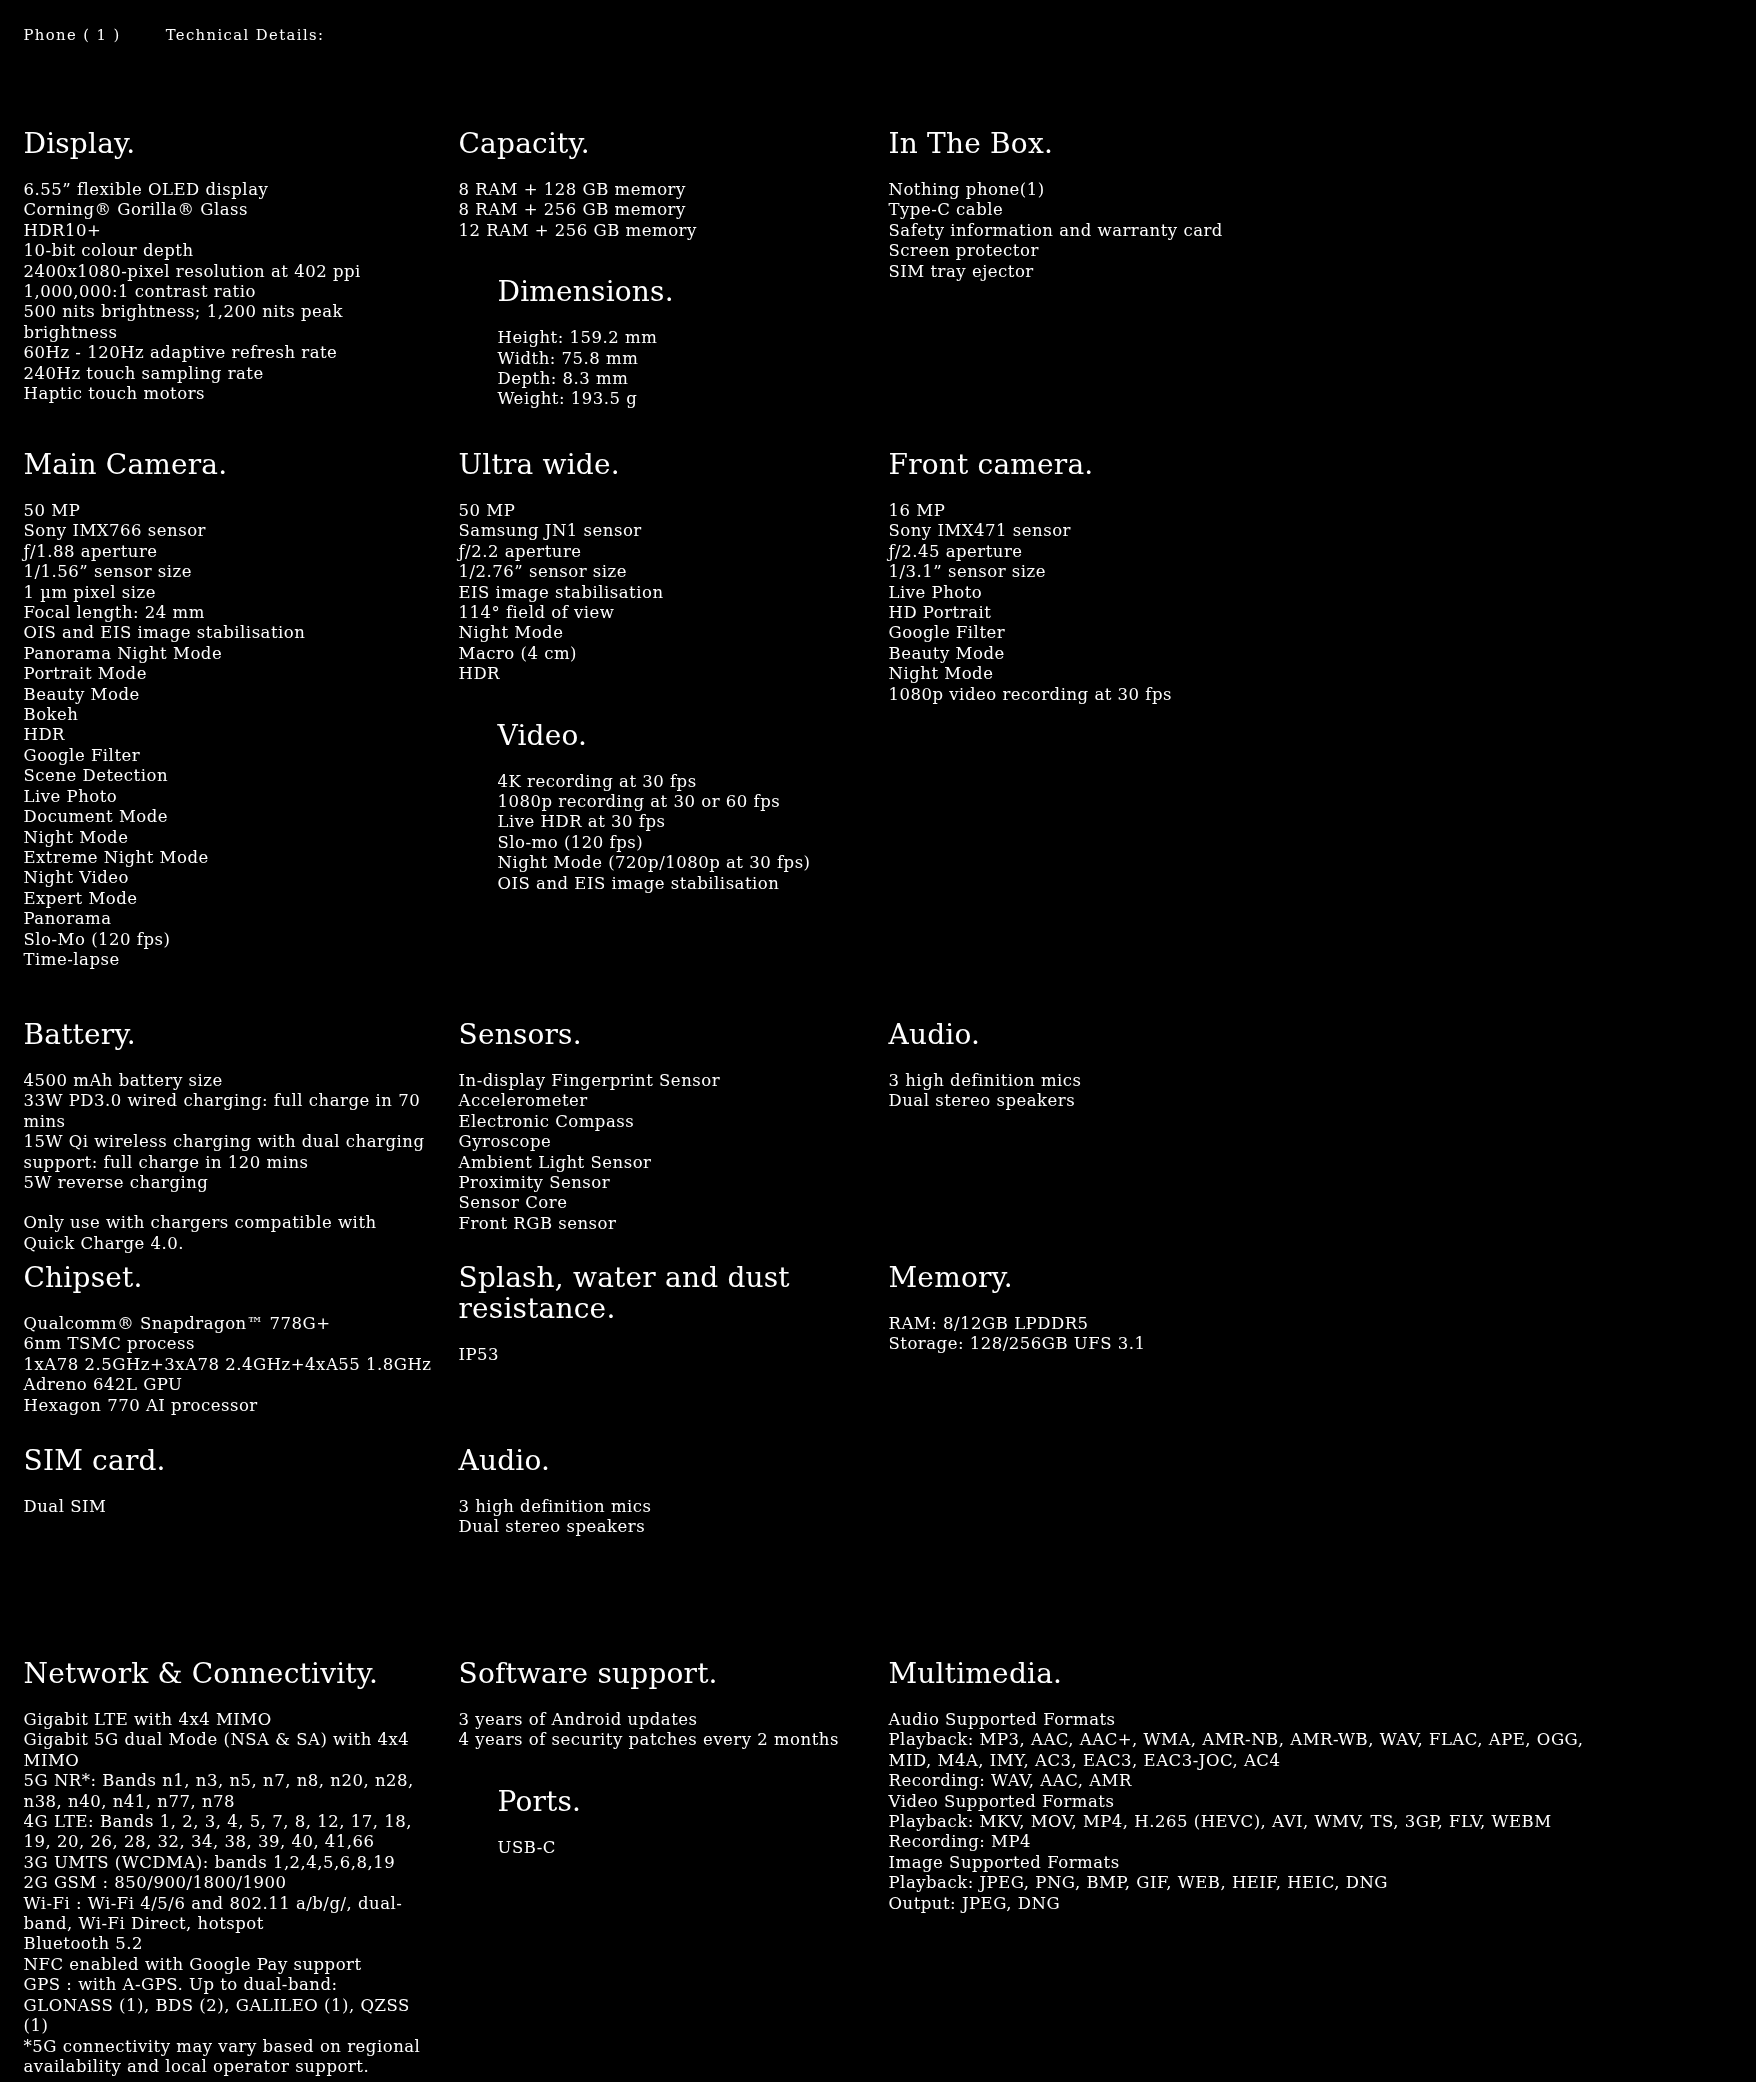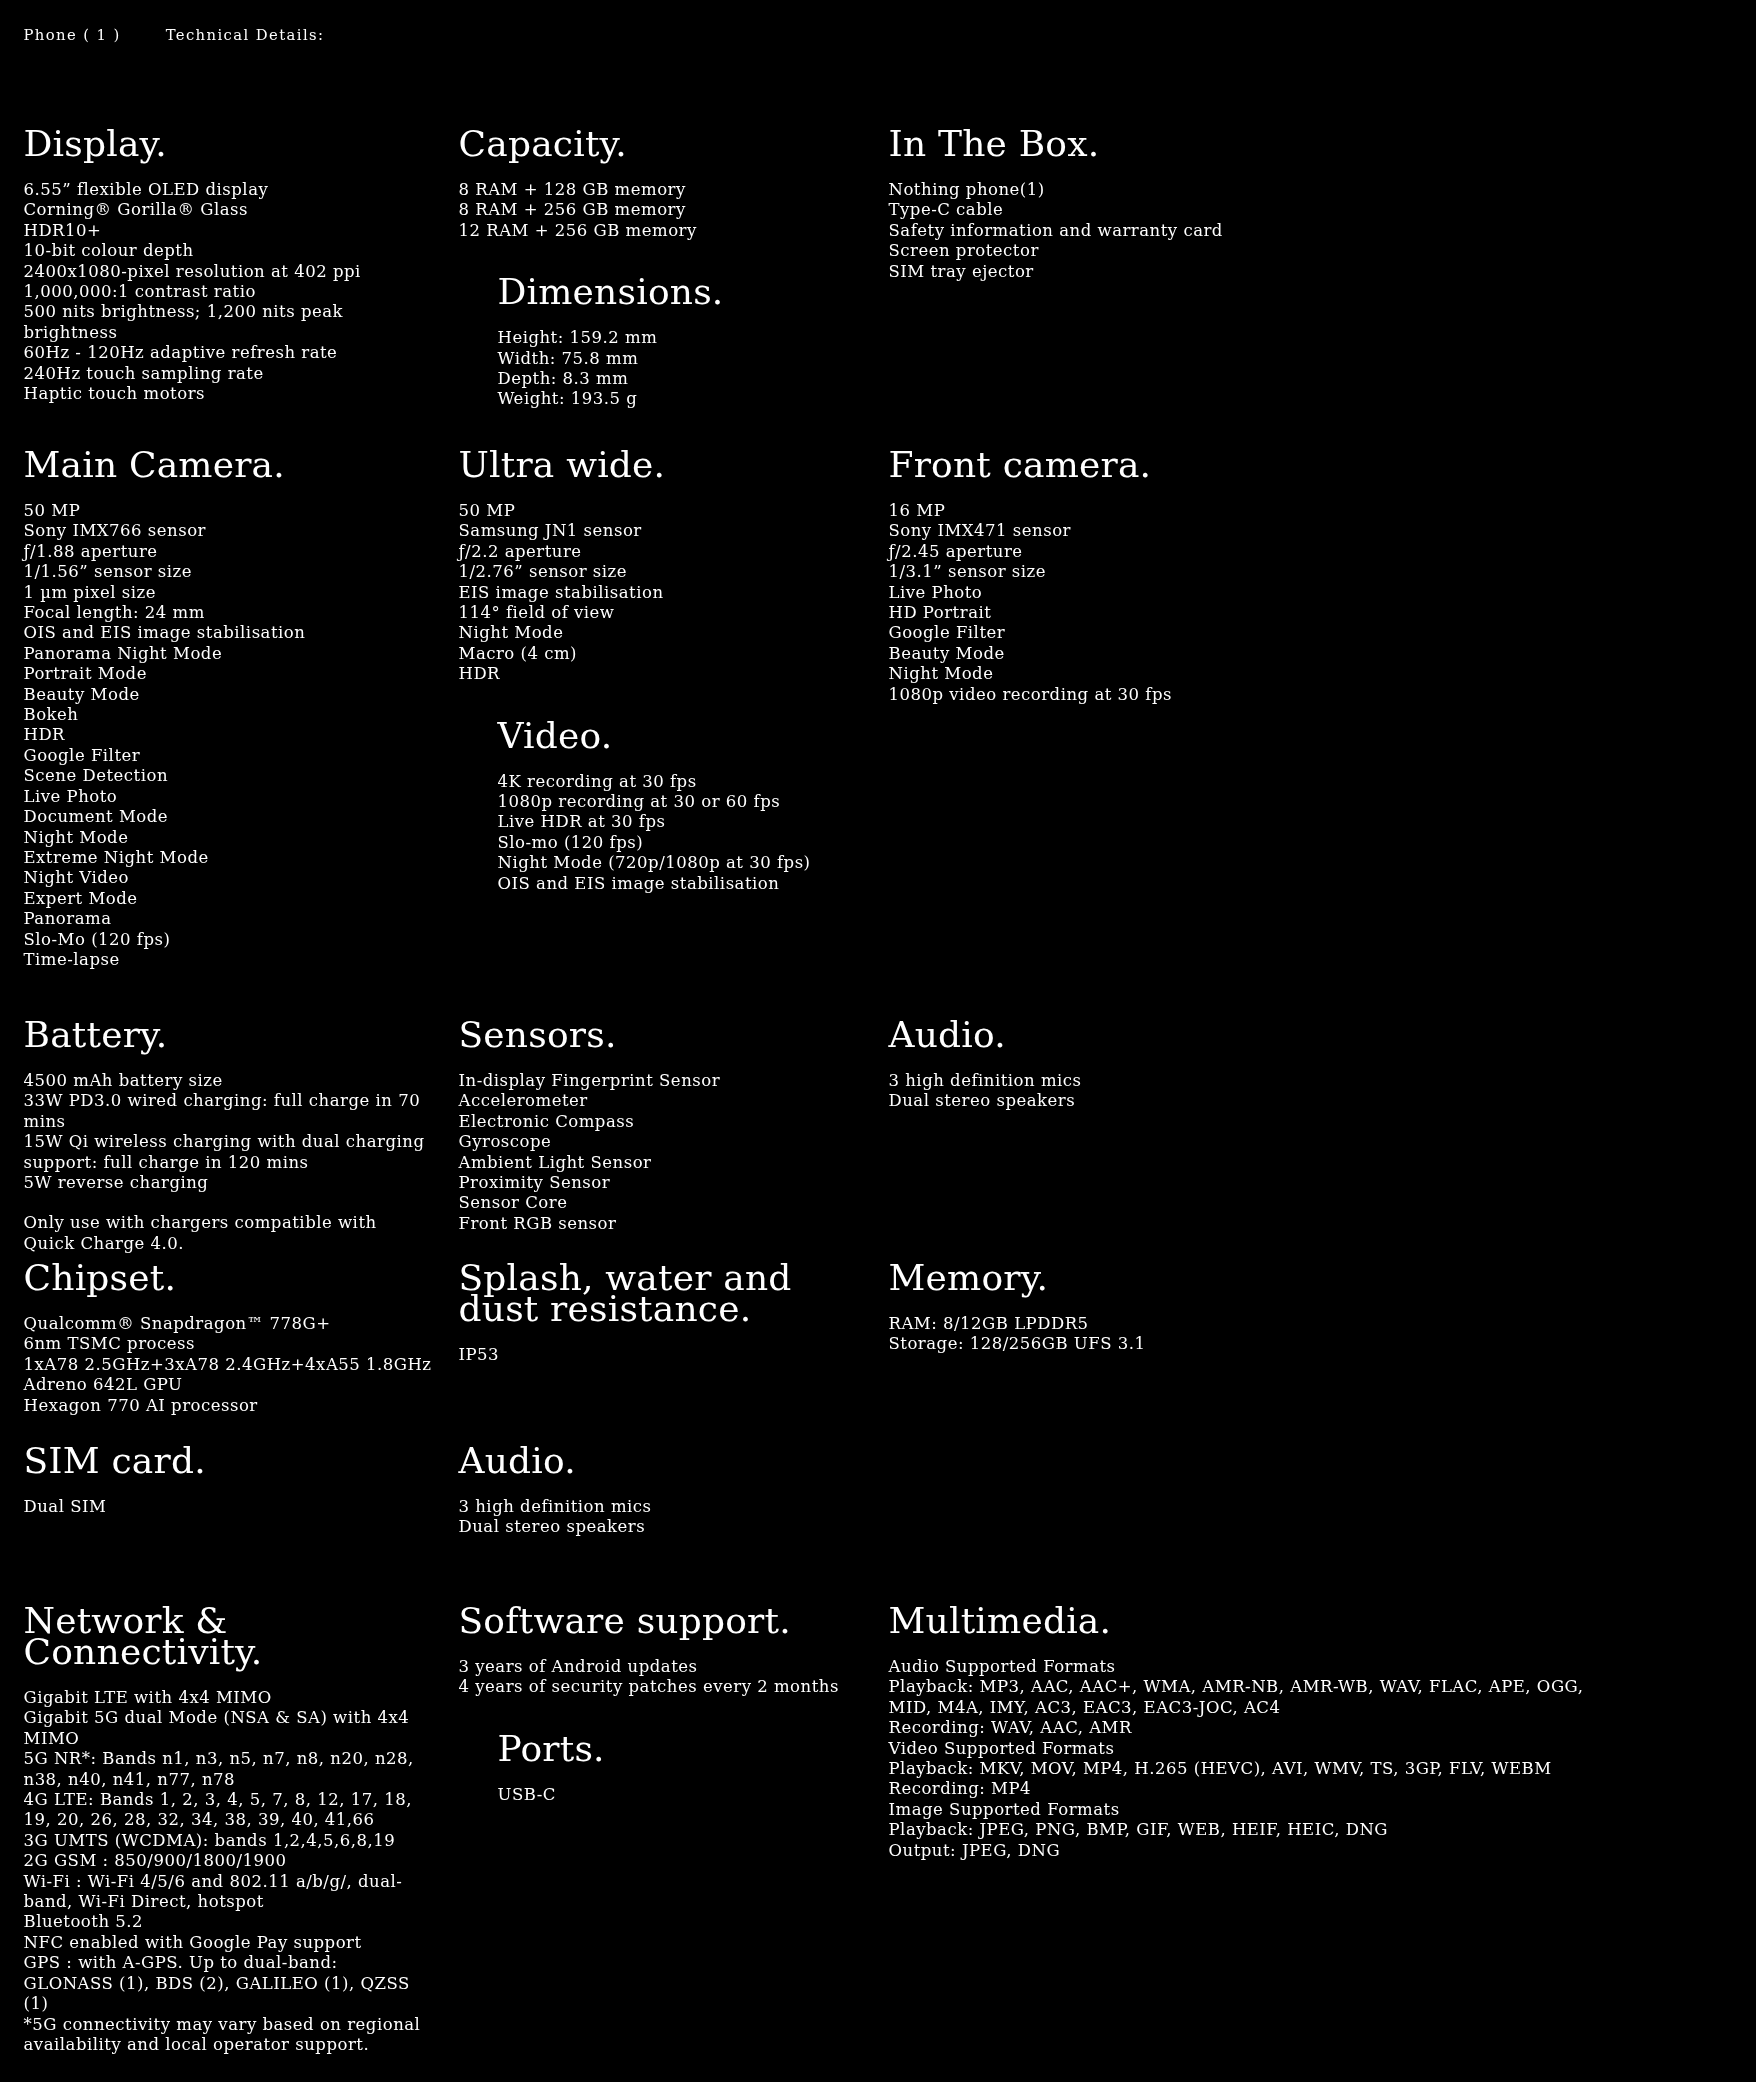--- a/index.html
+++ b/index.html
@@ -29,26 +29,26 @@
     display: grid;
     grid-template-columns: 435px 430px 1fr;
     padding: 0 17.4px 0 23.5px;
     box-sizing: border-box;
   }
   .row-1 { top: 128px; }
   .row-2 { top: 449px; }
   .row-3 { top: 1019px; }
   .row-4 { top: 1262px; }
   .row-5 { top: 1445px; }
-  .row-6 { top: 1605px; }
+  .row-6 { top: 1658px; }
   .col { padding-right: 26px; }
   .sec + .sec { margin-top: 35px; margin-left: 39px; }
   .sec-title {
     margin: 0 0 21px 0;
-    font-size: 36px;
+    font-size: 28px;
     line-height: 31px;
     font-weight: 400;
     letter-spacing: 0.2px;
   }
   .sec-body {
     font-size: 16.5px;
     line-height: 20.4px;
     letter-spacing: 0.5px;
     white-space: pre-line;
   }

